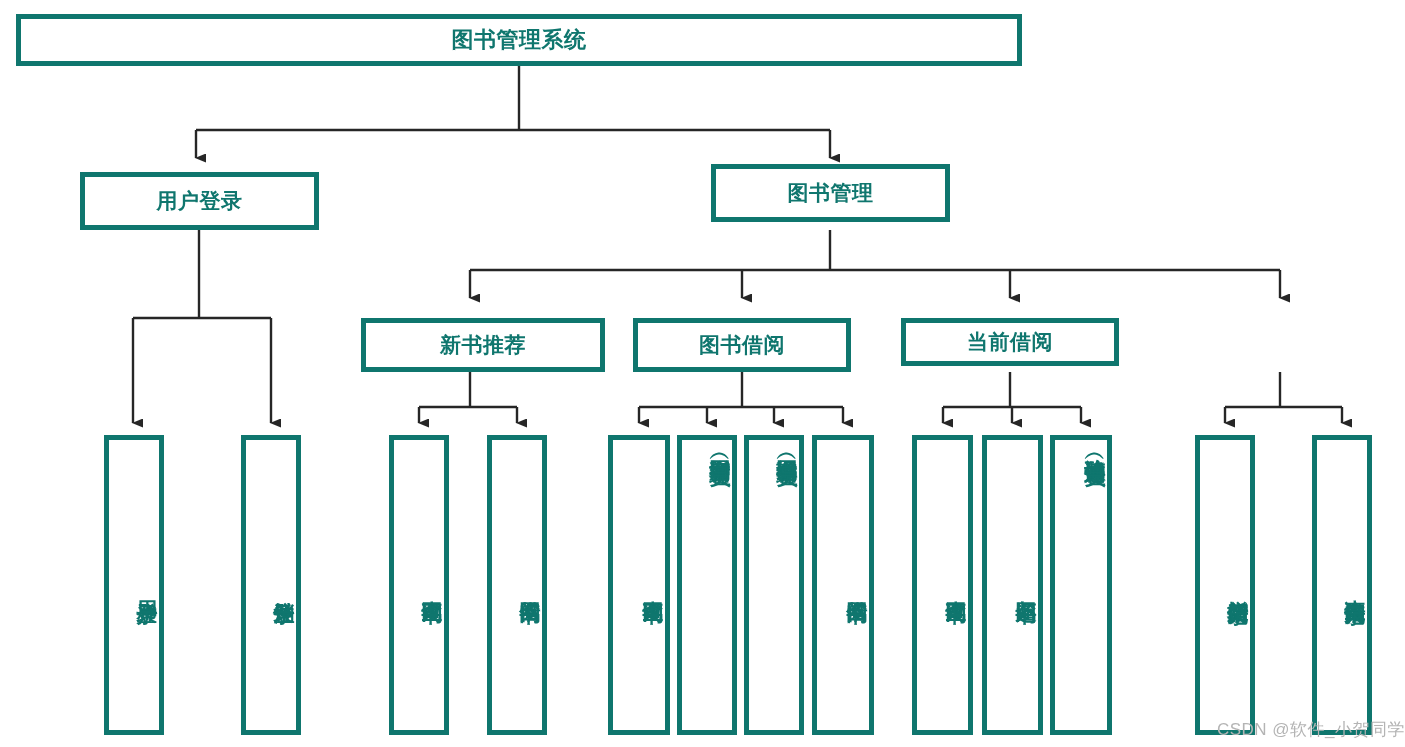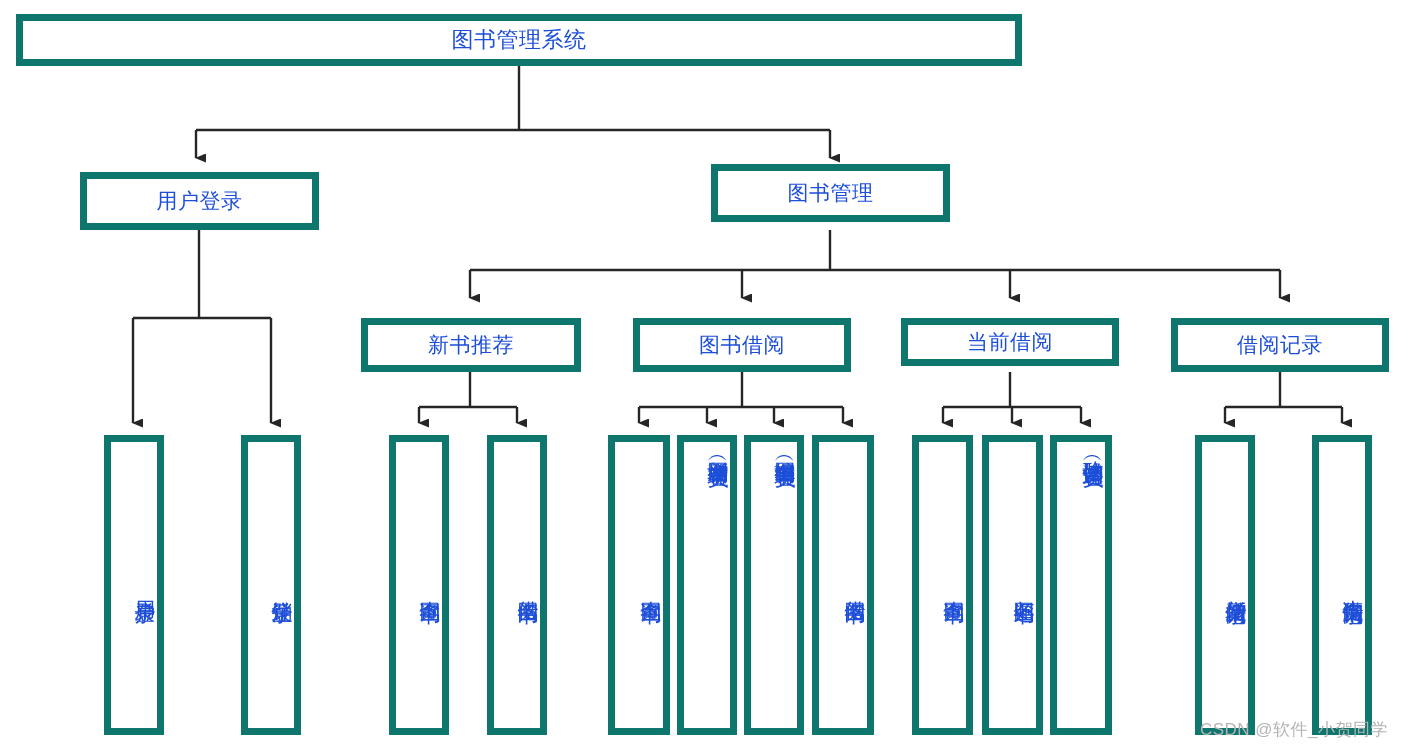--- a/index.html
+++ b/index.html
@@ -21,27 +21,28 @@
   #diagram-svg {
     position: absolute;
     left: 0;
     top: 0;
     width: 1405px;
     height: 747px;
   }
   .node {
     position: absolute;
     box-sizing: border-box;
-    border: 7px solid #0f766e;
+    border: 5px solid #0f766e;
     background: #ffffff;
     display: flex;
     align-items: center;
     justify-content: center;
-    color: #1d4ed8;
+    color: #0f766e;
     line-height: 1.12;
+    font-weight: bold;
   }
   .node-h {
     font-size: 21px;
     letter-spacing: 0.5px;
     white-space: nowrap;
   }
   .node-root {
     font-size: 22px;
   }
   .node-v {
@@ -56,21 +57,21 @@
   }
   .node-v.v-top {
     justify-content: flex-start;
     padding-left: 0;
   }
   .node-label {
     display: block;
   }
   .watermark {
     position: absolute;
-    right: 17px;
+    right: 0;
     bottom: 6px;
     font-size: 17px;
     color: #b4b4b4;
     white-space: nowrap;
     letter-spacing: 0.5px;
   }
 </style>
 </head>
 <body>
 
@@ -142,32 +143,29 @@
     <span class="node-label">图书管理系统</span>
   </div>
 
   <div class="node node-h" style="left:80px; top:172px; width:239px; height:58px;">
     <span class="node-label">用户登录</span>
   </div>
   <div class="node node-h" style="left:711px; top:164px; width:239px; height:58px;">
     <span class="node-label">图书管理</span>
   </div>
 
-  <div class="node node-h" style="left:361px; top:318px; width:220px; height:54px;">
+  <div class="node node-h" style="left:361px; top:318px; width:244px; height:54px;">
     <span class="node-label">新书推荐</span>
   </div>
   <div class="node node-h" style="left:633px; top:318px; width:218px; height:54px;">
     <span class="node-label">图书借阅</span>
   </div>
   <div class="node node-h" style="left:901px; top:318px; width:218px; height:48px;">
     <span class="node-label">当前借阅</span>
   </div>
-  <div class="node node-h" style="left:1171px; top:318px; width:218px; height:54px;">
-    <span class="node-label">借阅记录</span>
-  </div>
 
   <div class="node node-v" style="left:104px; top:435px; width:60px; height:300px;">
     <span class="node-label">用户登录</span>
   </div>
   <div class="node node-v" style="left:241px; top:435px; width:60px; height:300px;">
     <span class="node-label">注销登录</span>
   </div>
 
   <div class="node node-v" style="left:389px; top:435px; width:60px; height:300px;">
     <span class="node-label">查询图书</span>

